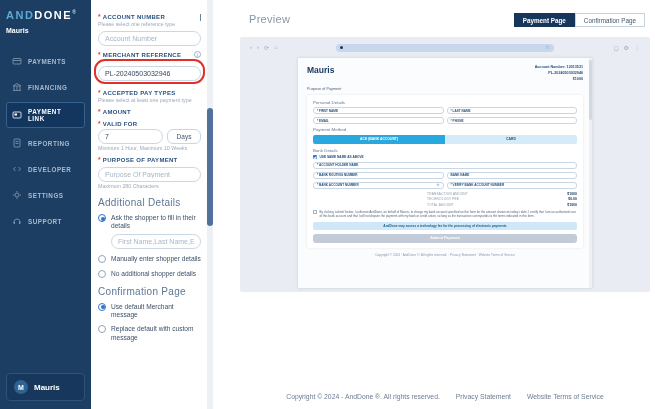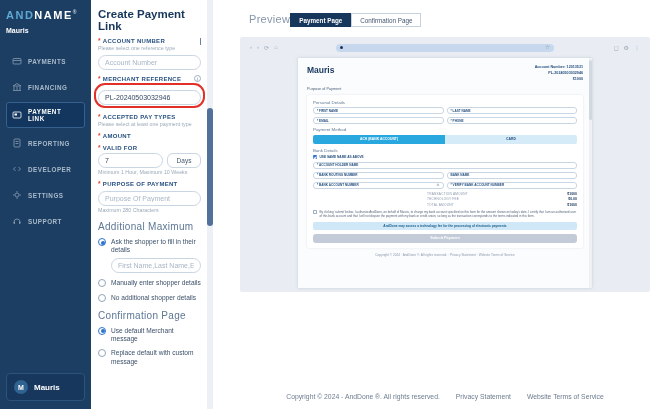--- a/index.html
+++ b/index.html
@@ -50,21 +50,21 @@
   .radio { width:8px; height:8px; border:1px solid #93a6ba; border-radius:50%; flex:0 0 auto; position:relative; background:#fff; }
   .radio-row.selected .radio { border-color:#2f74d0; }
   .radio-row.selected .radio::after { content:""; position:absolute; left:1.5px; top:1.5px; width:4px; height:4px; border-radius:50%; background:#2f74d0; }
   .radio-label { font-size:6.6px; color:#3c5069; line-height:1.25; }
   .indent-input { margin-left:13px; width:calc(100% - 13px); }
   .form-scrolltrack { position:absolute; right:0; top:0; bottom:0; width:6px; background:#edf0f4; }
   .form-scrollthumb { position:absolute; right:0; top:108px; width:6px; height:118px; background:#51719a; border-radius:3px; }
 
   
   .main { position:absolute; left:213px; top:0; right:0; bottom:0; background:#ffffff; }
-  .main-header { display:flex; align-items:flex-start; justify-content:flex-start; padding:13px 10px 0 36px; }
+  .main-header { display:flex; align-items:flex-start; justify-content:space-between; padding:13px 10px 0 36px; }
   .preview-title { font-size:11px; color:#8796ab; letter-spacing:.3px; }
   .toggle-group { display:flex; }
   .toggle-btn { height:14px; padding:0 8px; font-size:6.3px; display:flex; align-items:center; border:1px solid #c8d2de;
                 background:#fff; color:#44576e; cursor:pointer; }
   .toggle-btn.active { background:#16365c; color:#fff; border-color:#16365c; font-weight:bold; }
   .preview-panel { margin:10px 5px 0 27px; height:255px; background:#e9edf3; border-radius:2px; position:relative; padding-top:5px; }
   .browser-bar { display:flex; align-items:center; height:11px; padding:0 10px; }
   .nav-icons { display:flex; gap:5px; color:#9aa7b8; font-size:6px; width:58px; }
   .nav-icons span { cursor:pointer; }
   .url-pill { width:218px; height:8px; background:#c7d8ee; border-radius:4px; display:flex; align-items:center; padding:0 4px; margin-left:28px; }
@@ -113,21 +113,21 @@
                  font-size:6.8px; color:#6d7d90; }
   .main-footer .flink { cursor:pointer; }
 </style>
 </head>
 <body>
 
 <div class="app">
 
   <div class="sidebar">
     <div class="logo">
-      <span class="and">AND</span><span class="done">NAME</span><span class="reg">®</span>
+      <span class="and">AND</span><span class="done">DONE</span><span class="reg">®</span>
     </div>
     <div class="merchant-name">Mauris</div>
     <div class="nav">
       <div class="nav-item">
         <svg width="10" height="10" viewBox="0 0 10 10">
             <rect x="1" y="2.5" width="8" height="5.5" rx="1" fill="none" stroke="currentColor" stroke-width=".8"></rect>
             <line x1="1" y1="4.5" x2="9" y2="4.5" stroke="currentColor" stroke-width=".8"></line>
           </svg>
         <span>PAYMENTS</span>
       </div>
@@ -182,21 +182,20 @@
         <span>SUPPORT</span>
       </div>
     </div>
     <div class="user-chip">
       <div class="avatar">M</div>
       <div class="uname">Mauris</div>
     </div>
   </div>
 
   <div class="form-panel">
-    <div class="form-title">Create Payment Link</div>
 
     <div class="f-label">
       <span class="req">*</span>
       <span>ACCOUNT NUMBER</span>
       <span class="lbl-icon"><span class="chev"></span></span>
     </div>
     <div class="helper">Please select one reference type</div>
     <input class="t-input" type="text" placeholder="Account Number" style="">
 
     <div class="f-label">
@@ -229,21 +228,21 @@
     </div>
     <div class="helper">Minimum 1 Hour, Maximum 10 Weeks</div>
 
     <div class="f-label">
       <span class="req">*</span>
       <span>PURPOSE OF PAYMENT</span>
     </div>
     <input class="t-input" type="text" placeholder="Purpose Of Payment" style="">
     <div class="helper">Maximum 280 Characters</div>
 
-    <div class="section-title">Additional Maximum</div>
+    <div class="section-title">Additional Details</div>
     <div class="radio-row selected">
       <span class="radio"></span>
       <span class="radio-label">Ask the shopper to fill in their details</span>
     </div>
     <input class="t-input indent-input" type="text" placeholder="First Name,Last Name,Email,Phone" style="">
     <div class="radio-row">
       <span class="radio"></span>
       <span class="radio-label">Manually enter shopper details</span>
     </div>
     <div class="radio-row">

